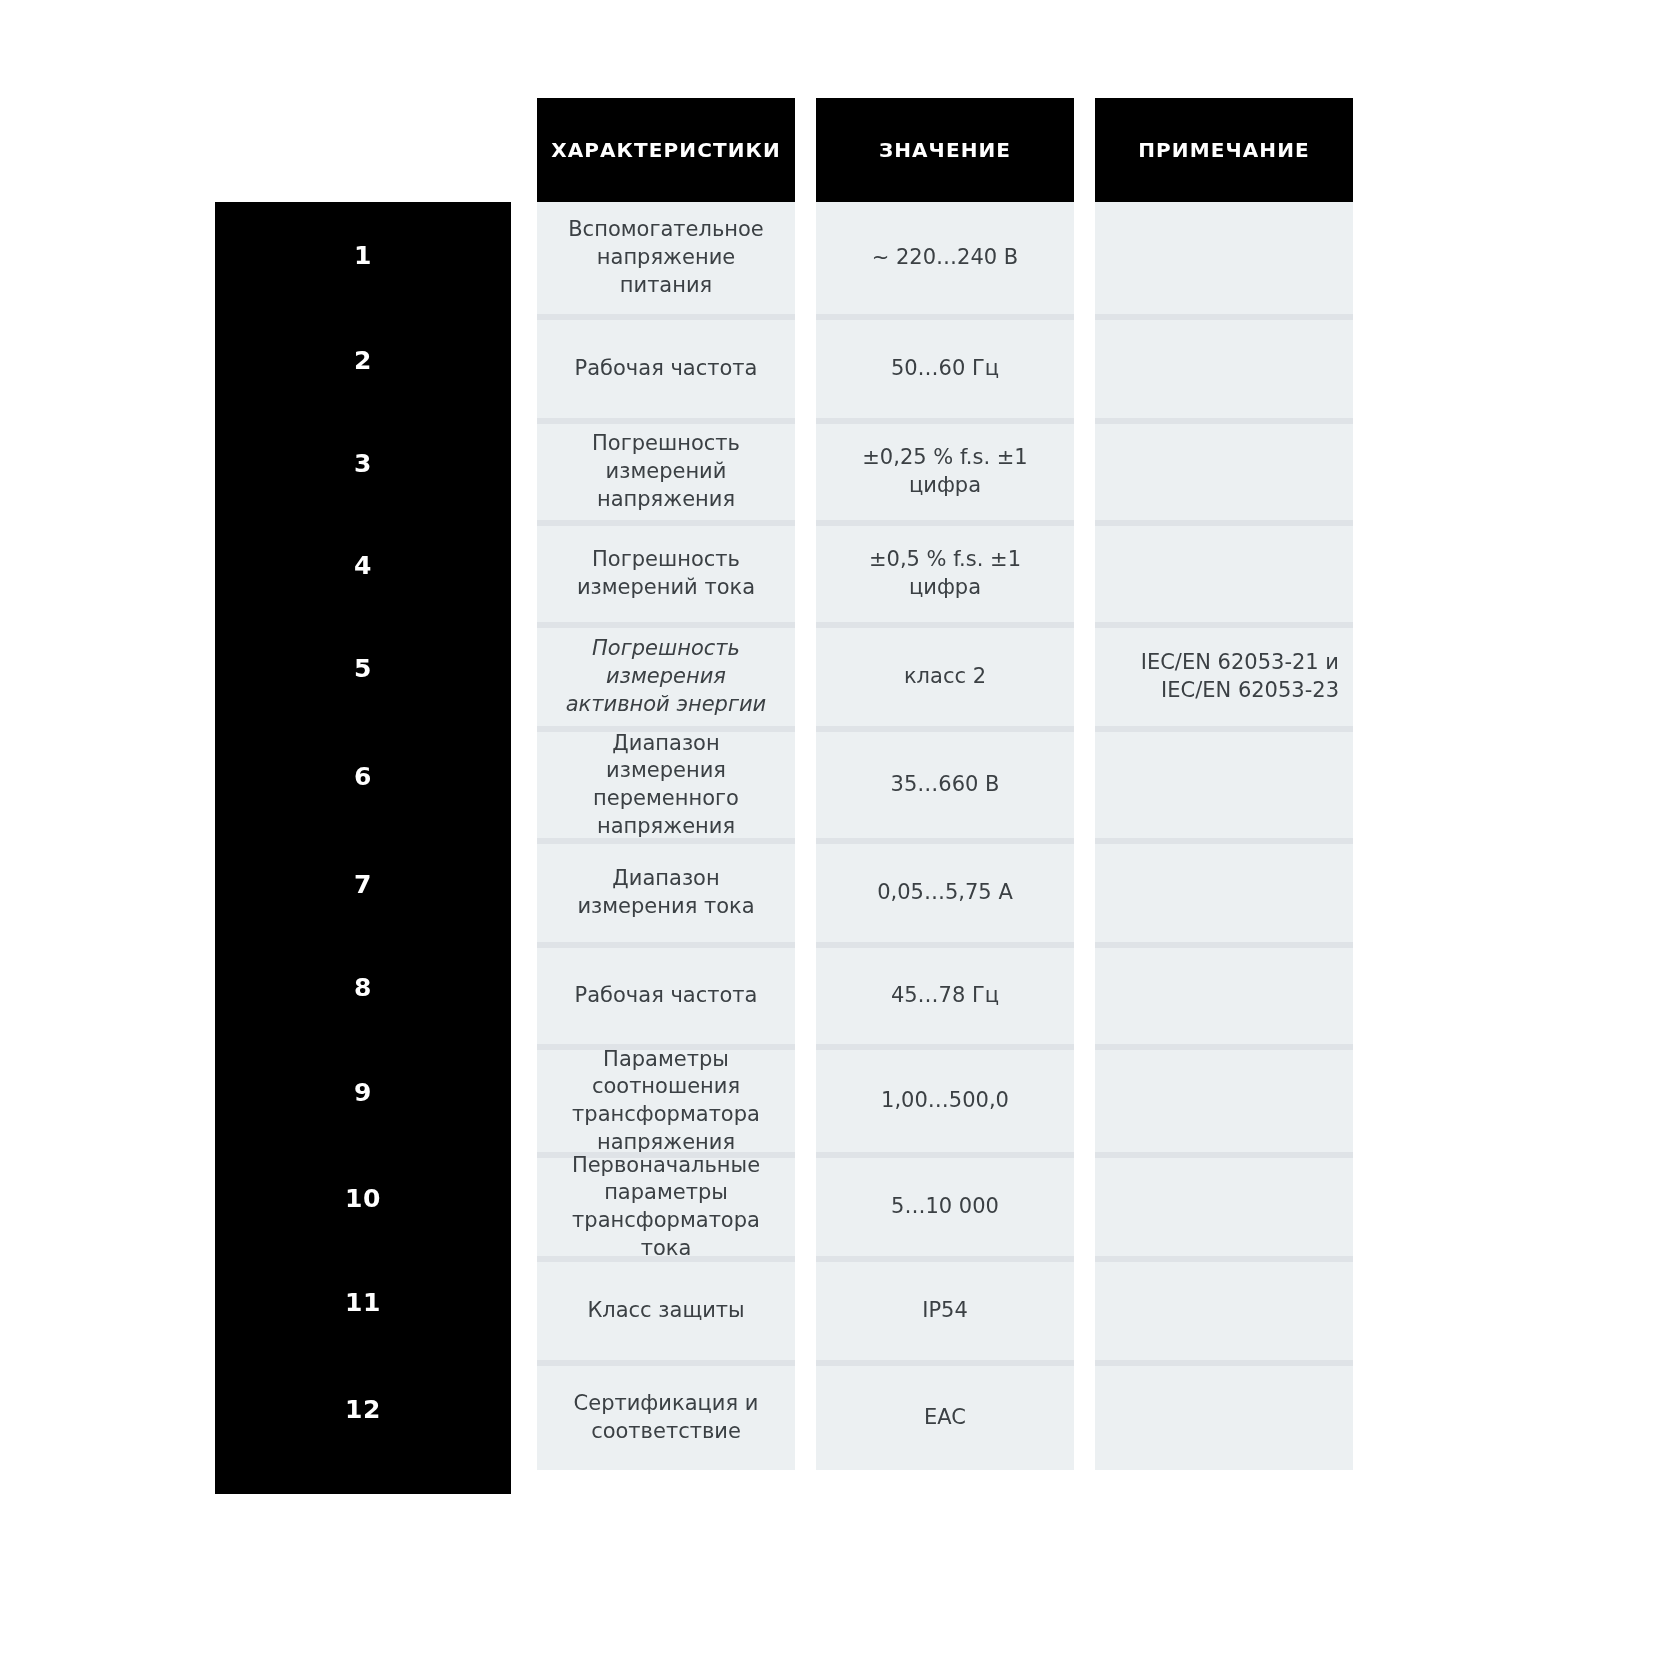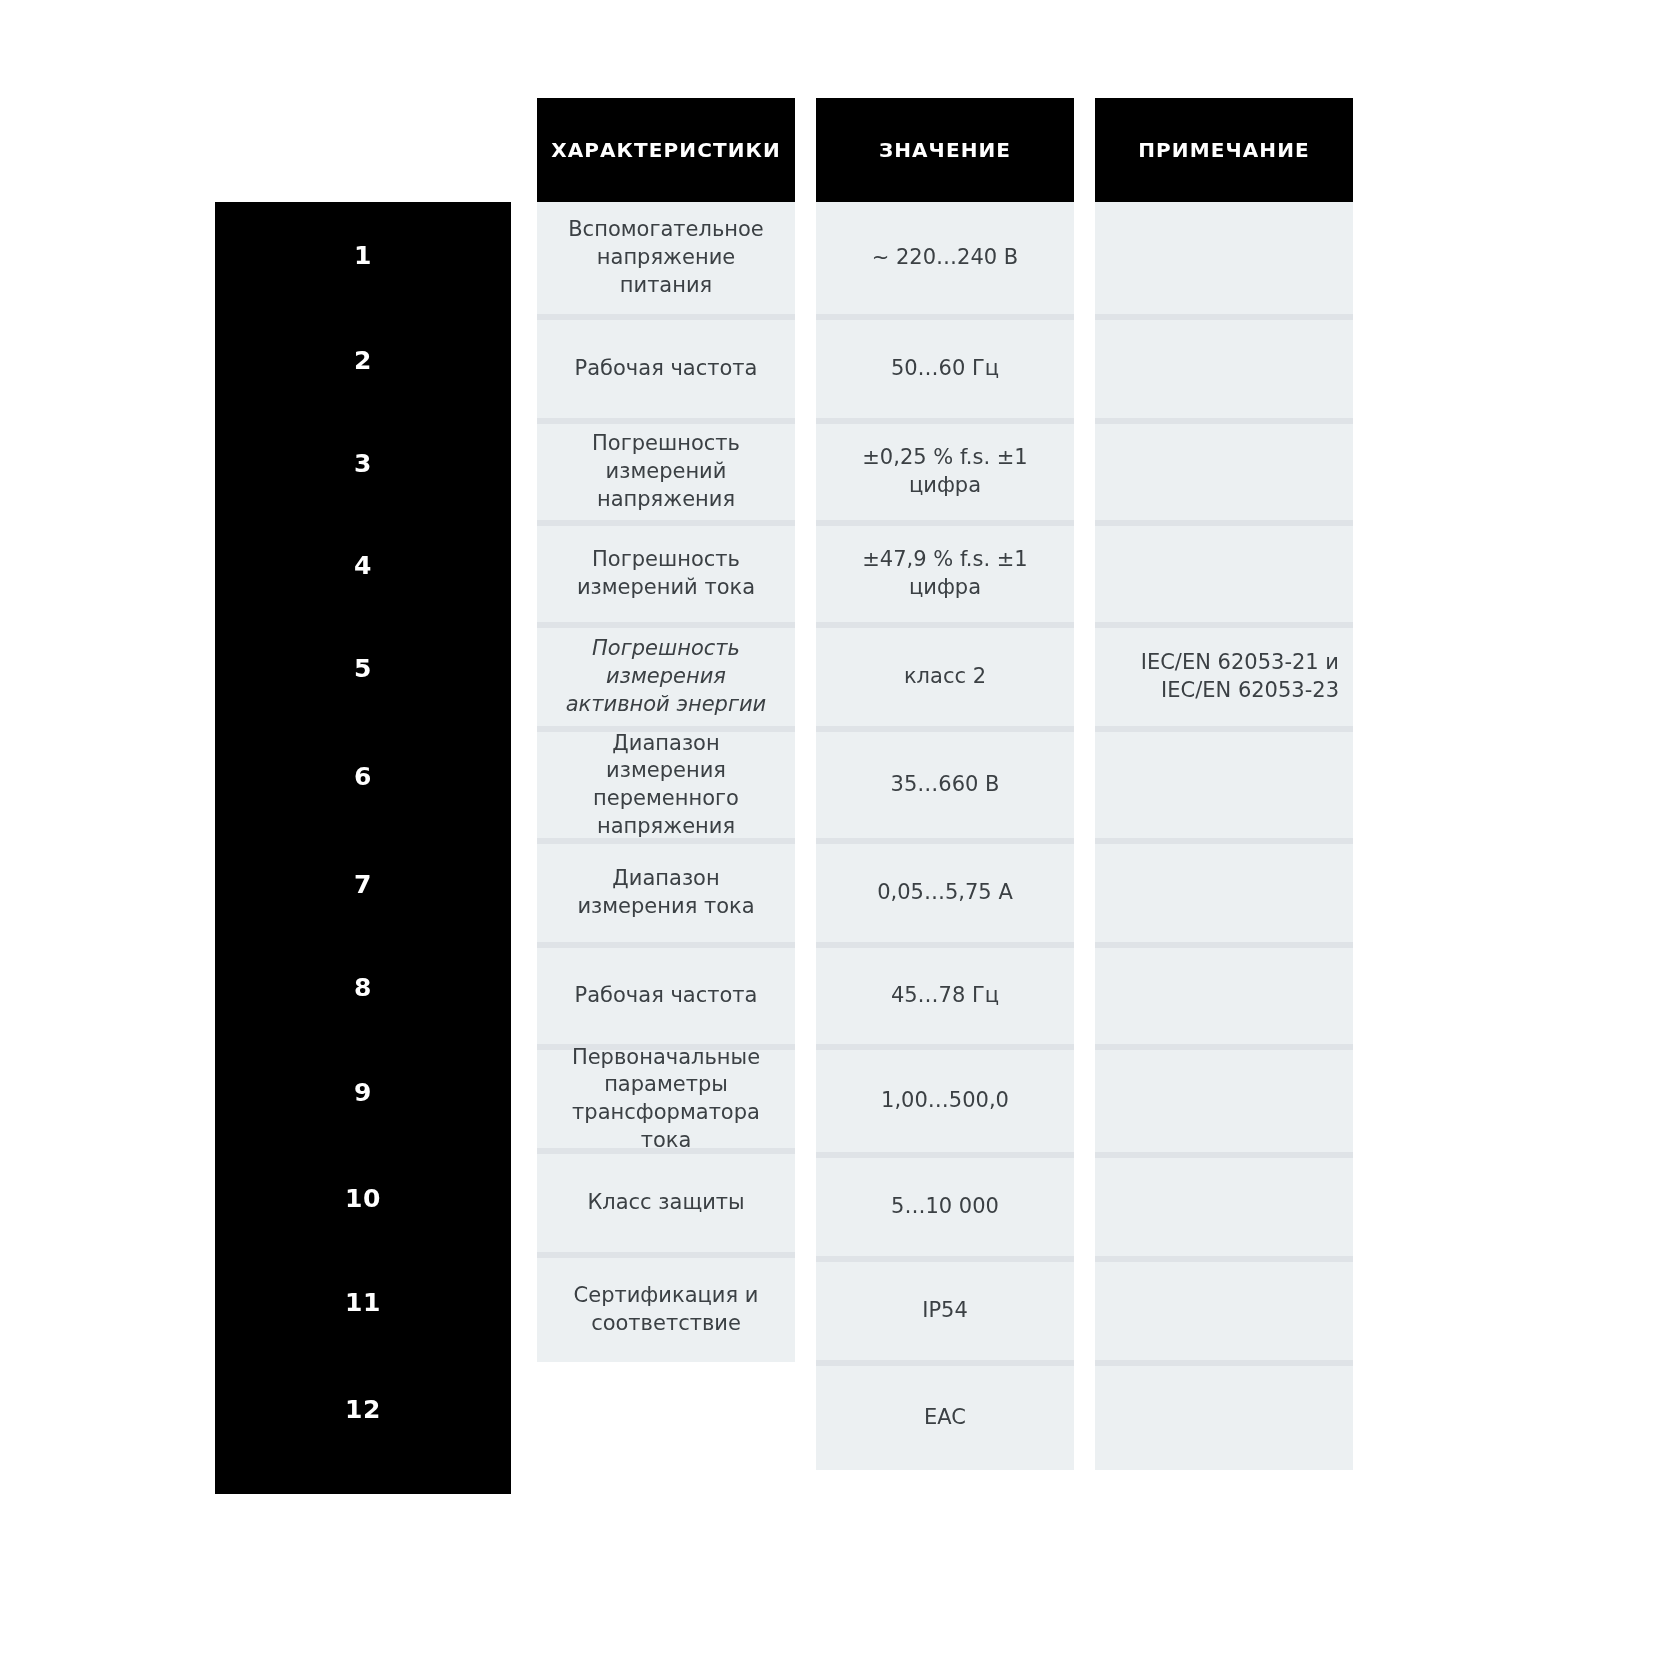--- a/index.html
+++ b/index.html
@@ -154,20 +154,23 @@
           </div>
           <div class="data-cell" style="height: 112px;">
             <span class="cell-text">Диапазон измерения переменного напряжения</span>
           </div>
           <div class="data-cell" style="height: 104px;">
             <span class="cell-text">Диапазон измерения тока</span>
           </div>
           <div class="data-cell" style="height: 102px;">
             <span class="cell-text">Рабочая частота</span>
           </div>
+          <div class="data-cell" style="height: 108px;">
+            <span class="cell-text">Параметры соотношения трансформатора напряжения</span>
+          </div>
           <div class="data-cell" style="height: 104px;">
             <span class="cell-text">Первоначальные параметры трансформатора тока</span>
           </div>
           <div class="data-cell" style="height: 104px;">
             <span class="cell-text">Класс защиты</span>
           </div>
           <div class="data-cell" style="height: 110px;">
             <span class="cell-text">Сертификация и соответствие</span>
           </div>
         </div>
@@ -179,21 +182,21 @@
           <div class="data-cell first" style="height: 112px;">
             <span class="cell-text">~ 220…240 В</span>
           </div>
           <div class="data-cell" style="height: 104px;">
             <span class="cell-text">50…60 Гц</span>
           </div>
           <div class="data-cell" style="height: 102px;">
             <span class="cell-text">±0,25 % f.s. ±1 цифра</span>
           </div>
           <div class="data-cell" style="height: 102px;">
-            <span class="cell-text">±47,9 % f.s. ±1 цифра</span>
+            <span class="cell-text">±0,5 % f.s. ±1 цифра</span>
           </div>
           <div class="data-cell" style="height: 104px;">
             <span class="cell-text">класс 2</span>
           </div>
           <div class="data-cell" style="height: 112px;">
             <span class="cell-text">35…660 В</span>
           </div>
           <div class="data-cell" style="height: 104px;">
             <span class="cell-text">0,05…5,75 А</span>
           </div>

